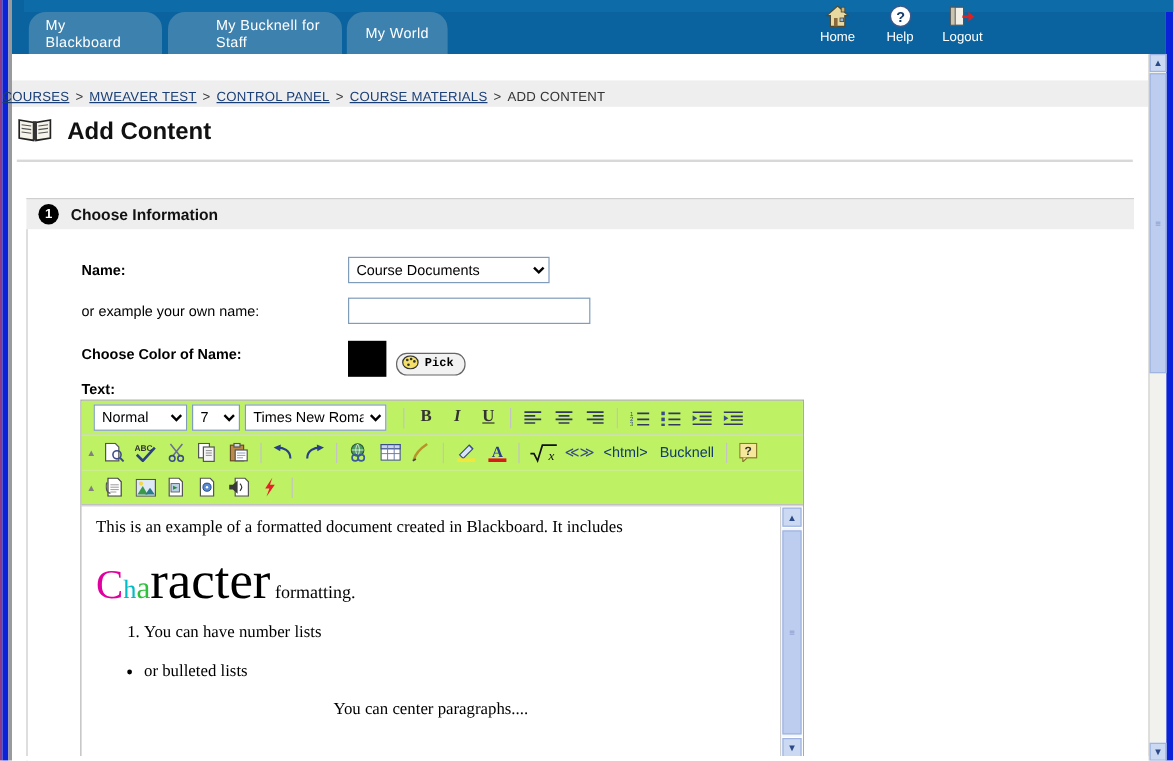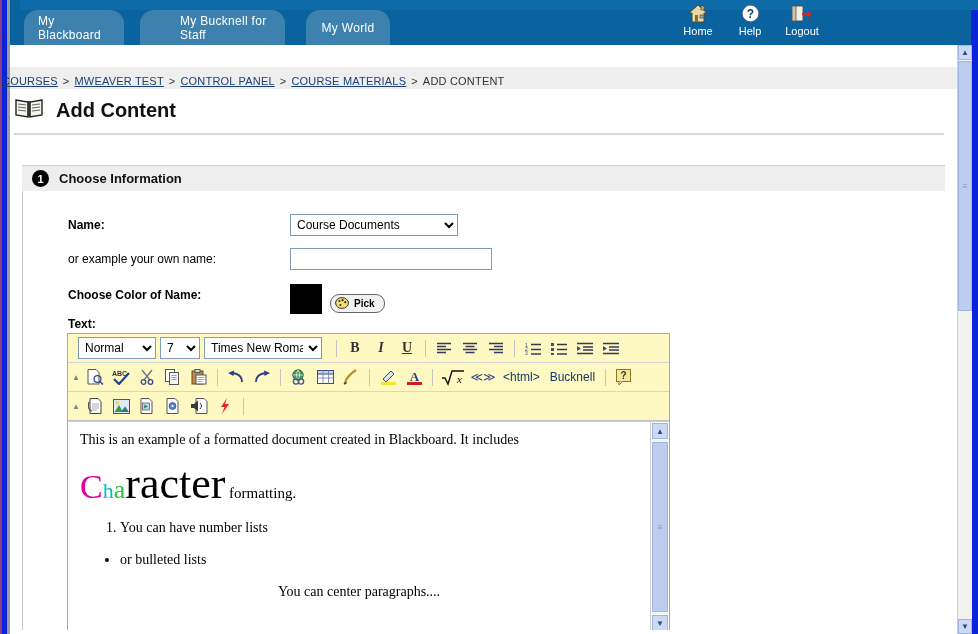--- a/index.html
+++ b/index.html
@@ -34,23 +34,23 @@
     position:absolute; top:0; height:35px;
     background:#3d81ae;
     border-top-left-radius:14px; border-top-right-radius:14px;
     color:#ffffff; font-size:12px;
     display:flex; align-items:center; justify-content:center;
     box-sizing:border-box;
     padding:0 14px;
     letter-spacing:.3px;
     cursor:pointer;
   }
-  .tab.t0 { left:14px;  width:100px; }
+  .tab.t0 { left:14px;  width:111px; }
   .tab.t1 { left:130px; width:145px;padding-left:40px; }
-  .tab.t2 { left:296px; width:84px;  }
+  .tab.t2 { left:279px; width:84px;  }
 
   
   .toplinks { position:absolute; right:150px; top:3px; display:flex; gap:14px; }
   .toplink { width:38px; text-align:center; cursor:pointer; }
   .toplink .ico { height:21px; display:flex; align-items:center; justify-content:center; }
   .toplink .lbl { color:#ffffff; font-size:11px; margin-top:1px; }
 
   
   .page {
     position:absolute; left:10px; top:45px; width:947px; height:589px;
@@ -121,21 +121,21 @@
   
   .text-label { position:absolute; left:68px; top:317px; font-size:12px; font-weight:bold; color:#000; }
   .editor {
     position:absolute; left:67px; top:333px;
     width:603px; border:1px solid #a9a9a9; background:#f3f3f3;
     box-sizing:border-box;
   }
   .tb-row {
     display:flex; align-items:center; height:28px;
     border-bottom:1px solid #d4d4d4;
-    background:#fef9c3; padding-left:2px;
+    background:#bef264; padding-left:2px;
   }
   .tb-row.last { border-bottom:1px solid #c0c0c0; }
   .grip {
     width:12px; height:28px; display:flex; align-items:center; justify-content:center;
     color:#808080; font-size:8px; cursor:pointer;
   }
   .tb-btn {
     width:26px; height:24px; display:flex; align-items:center; justify-content:center;
     cursor:pointer; font-size:13px; color:#333;
   }
@@ -303,21 +303,21 @@
       </select>
     </div>
 
     <div class="frow" style="height:36px;">
       <div class="flabel">or example your own name:</div>
       <input class="bbtext" type="text" value="" style="">
     </div>
 
     <div class="frow">
       <div class="flabel b">Choose Color of Name:</div>
-      <div style="display:flex;">
+      <div style="display:flex;font-family:Liberation Mono, monospace;">
         <div class="swatch"></div>
         <div class="pick-btn">
           <span>
             <svg width="15" height="12" viewBox="0 0 15 12">
               <ellipse cx="7" cy="6" rx="6.4" ry="5.4" fill="#f2e06a" stroke="#333" stroke-width="1"></ellipse>
               <circle cx="4.4" cy="4" r="1.1" fill="#333"></circle>
               <circle cx="7.6" cy="3.2" r="1.1" fill="#333"></circle>
               <circle cx="10.3" cy="5.2" r="1.1" fill="#333"></circle>
               <circle cx="5.4" cy="8" r="1.1" fill="#333"></circle>
             </svg>

